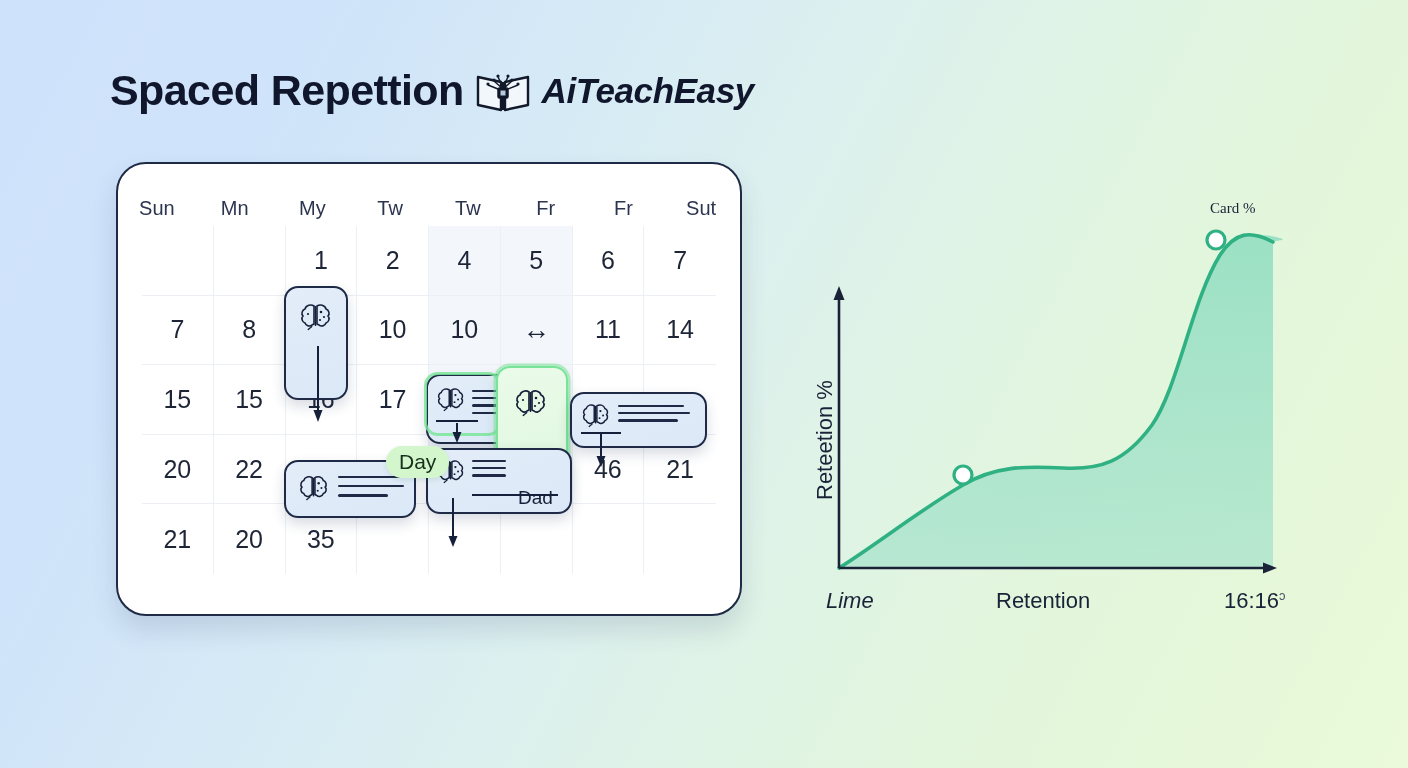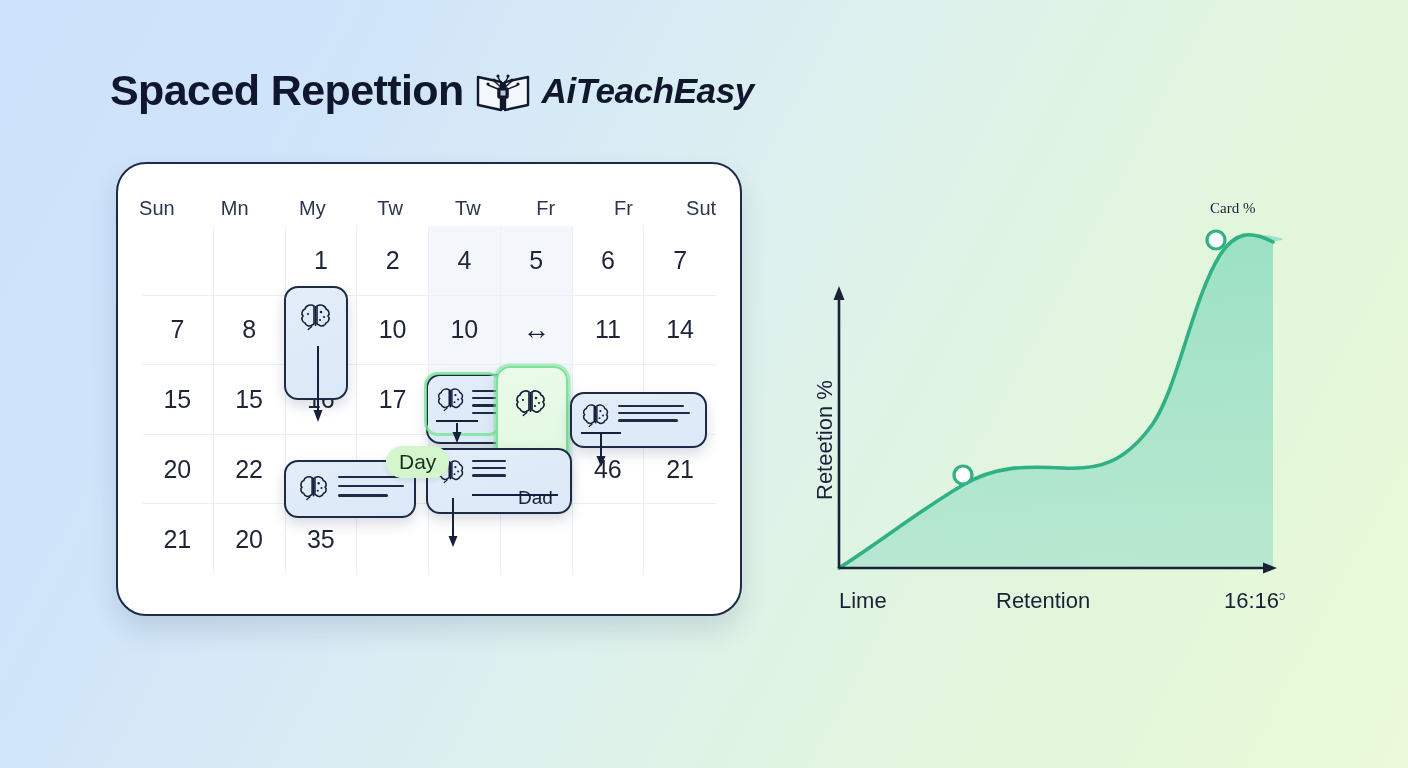--- a/index.html
+++ b/index.html
@@ -517,19 +517,19 @@
       <line x1="59" y1="418" x2="59" y2="146" stroke="#1a2238" stroke-width="2.6"></line>
       <path d="M59 136 L53.5 150 L64.5 150 Z" fill="#1a2238"></path>
       <line x1="59" y1="418" x2="487" y2="418" stroke="#1a2238" stroke-width="2.6"></line>
       <path d="M497 418 L483 412.5 L483 423.5 Z" fill="#1a2238"></path>
 
       <circle cx="183" cy="325" r="9" fill="#ffffff" stroke="#2fb183" stroke-width="3.2"></circle>
       <circle cx="436" cy="90" r="9" fill="#ffffff" stroke="#2fb183" stroke-width="3.2"></circle>
     </svg>
 
     <span class="chart-label" id="ylabel" style="left:32px; top:350px;">Reteetion %</span>
-    <span class="chart-label" style="left:59px; top:438px;">Lime</span>
+    <span class="chart-label" style="left:46px; top:438px;font-style:italic;">Lime</span>
     <span class="chart-label" style="left:216px; top:438px;">Retention</span>
     <span class="chart-label" style="left:444px; top:438px;"><span>16:16</span><span id="x-tick-end-suffix">ɔ</span></span>
     <span class="chart-label" style="left:430px; top:50px; font-size:15px;font-family:Liberation Serif, serif;">Card %</span>
   </div>
 
 </div>
 
 </body></html>

